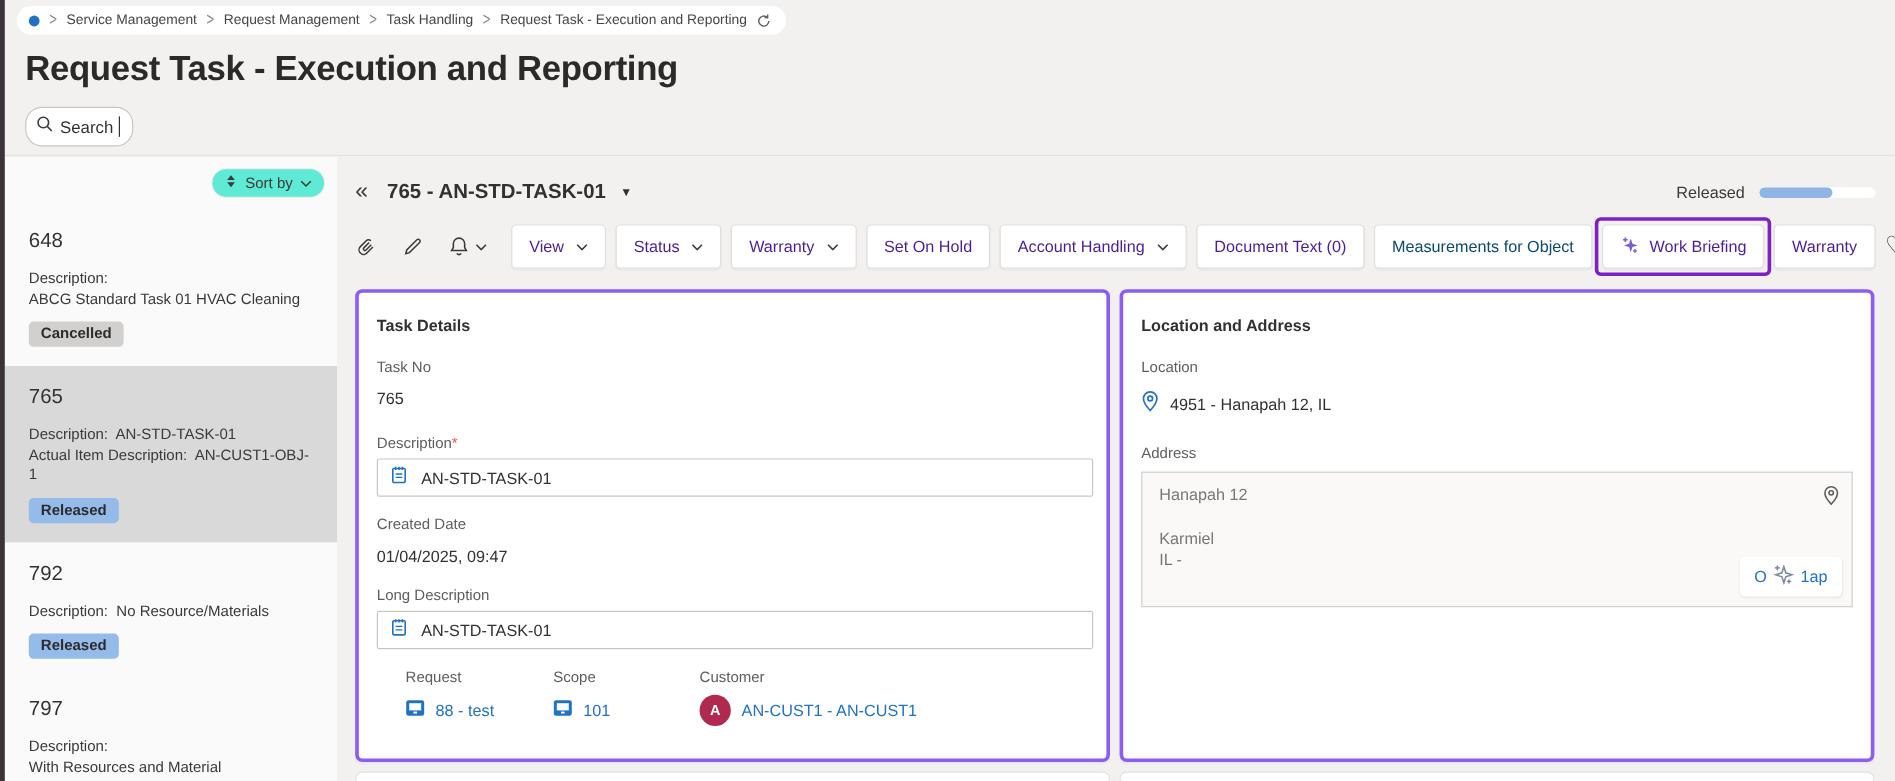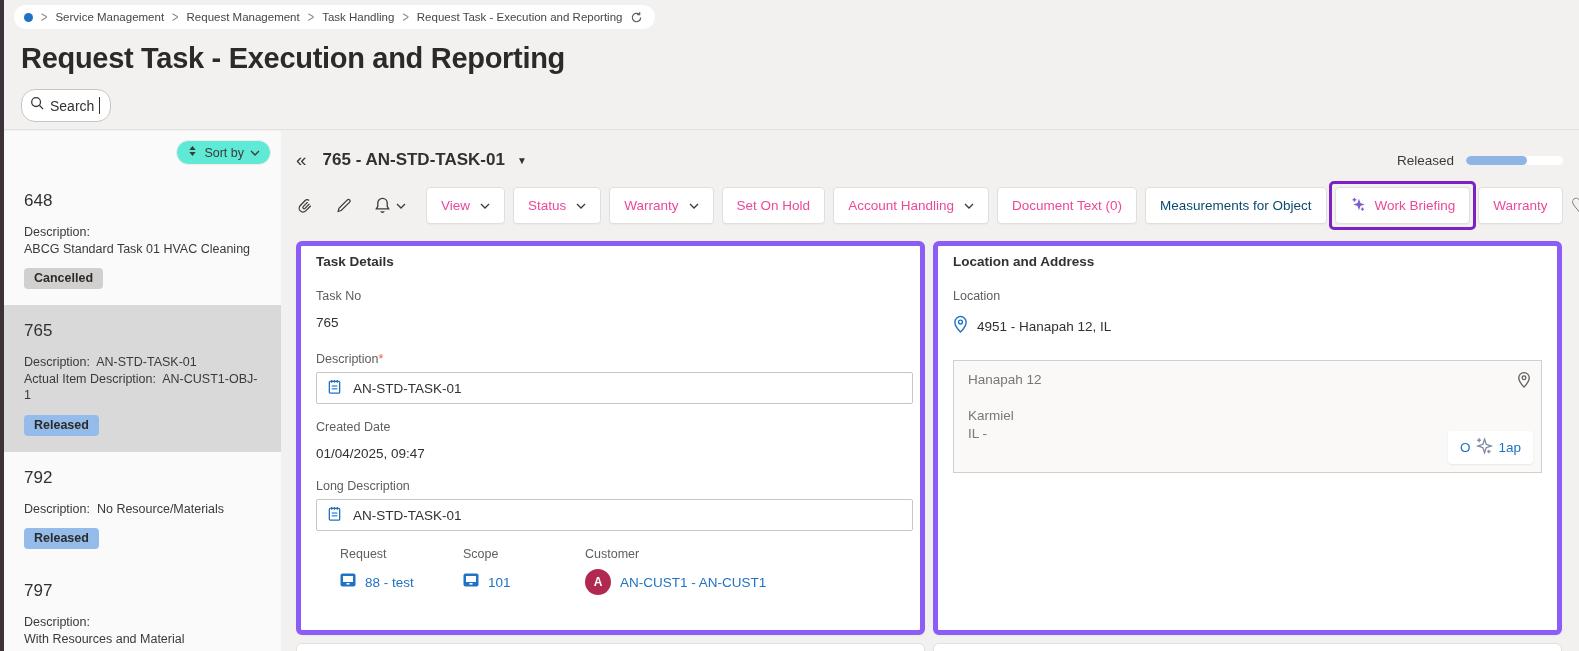--- a/index.html
+++ b/index.html
@@ -47,31 +47,31 @@
   .rec-right { margin-left:auto; display:flex; align-items:center; gap:12px; }
   .rec-status { font-size:13.5px; color:#3b3a39; }
   .progress { width:97px; height:9px; background:#ffffff; border-radius:5px; overflow:hidden; }
   .progress .fill { height:100%; background:#8fb5e5; border-radius:5px; }
 
   .toolbar { display:flex; align-items:center; margin-top:15px; }
   .tb-icons { display:flex; align-items:center; gap:21px; margin-right:20px; }
   .tb-icons svg { display:block; }
   .bell-wrap { display:flex; align-items:center; gap:5px; }
   .btn { background:#fff; border:1px solid #e1dfdd; border-radius:4px; height:37px; padding:0 14px;
-    display:inline-flex; align-items:center; gap:8px; font-size:13.5px; color:#ec4899; white-space:nowrap;
+    display:inline-flex; align-items:center; gap:8px; font-size:13.5px; color:#4c1d95; white-space:nowrap;
     box-shadow:0 1px 1px rgba(0,0,0,.03); margin-right:8px; }
   .btn .chev { margin-left:2px; }
   .btn.link-btn { color:#0c4a6e; }
   .wb-outline { border:3px solid #7c22c4; border-radius:5px; padding:3px; margin:-6px 2px -6px -6px; display:inline-flex; }
   .wb-outline .btn { margin-right:0; }
   .fav { margin-left:auto; font-size:21px; color:#3b3a39; }
 
   .cards { display:flex; gap:8px; margin-top:17px; }
-  .card { background:#fff; border:5px solid #8b5cf6; border-radius:6px; box-shadow:0 1px 2px rgba(0,0,0,.04);
-    width:629px; height:394px; padding:8px 15px; }
+  .card { background:#fff; border:3px solid #8b5cf6; border-radius:6px; box-shadow:0 1px 2px rgba(0,0,0,.04);
+    width:629px; height:394px; padding:20px 15px; }
   .card h3 { font-size:13.5px; font-weight:700; color:#323130; margin-bottom:20px; }
   .flabel { font-size:12.5px; color:#605e5c; }
   .fvalue { font-size:13.5px; color:#323130; }
   .req { color:#e25d4f; }
   .inputbox { border:1px solid #c8c6c4; border-radius:2px; height:32px; display:flex; align-items:center; gap:11px; padding:0 10px; background:#fff; }
   .inputbox .fvalue { font-size:13.5px; }
   .cols { display:flex; }
   .col-request { width:123px;margin-left:24px; }
   .col-scope { width:122px; }
   .linkrow { display:flex; align-items:center; gap:9px; margin-top:12px; }
@@ -352,20 +352,21 @@
       <div class="loc-row">
         <span>
           <svg width="15" height="19" viewBox="0 0 16 20">
               <path d="M8 1.5 a6 6 0 0 1 6 6 c0 4.3-6 10.6-6 10.6 S2 11.8 2 7.5 a6 6 0 0 1 6-6 z" fill="none" stroke="#1f72c4" stroke-width="1.5"></path>
               <circle cx="8" cy="7.4" r="2.1" fill="none" stroke="#1f72c4" stroke-width="1.5"></circle>
             </svg>
         </span>
         <span class="fvalue">4951 - Hanapah 12, IL</span>
       </div>
 
+      <div class="flabel">Address</div>
       <div class="addr-box">
         <div class="addr-line">Hanapah 12</div>
         <div style="height:18px"></div>
         <div class="addr-line">Karmiel</div>
         <div class="addr-line">IL -</div>
         <span class="addr-pin">
           <svg width="14" height="18" viewBox="0 0 16 20">
               <path d="M8 1.5 a6 6 0 0 1 6 6 c0 4.3-6 10.6-6 10.6 S2 11.8 2 7.5 a6 6 0 0 1 6-6 z" fill="none" stroke="#605e5c" stroke-width="1.5"></path>
               <circle cx="8" cy="7.4" r="2.1" fill="none" stroke="#605e5c" stroke-width="1.5"></circle>
             </svg>

